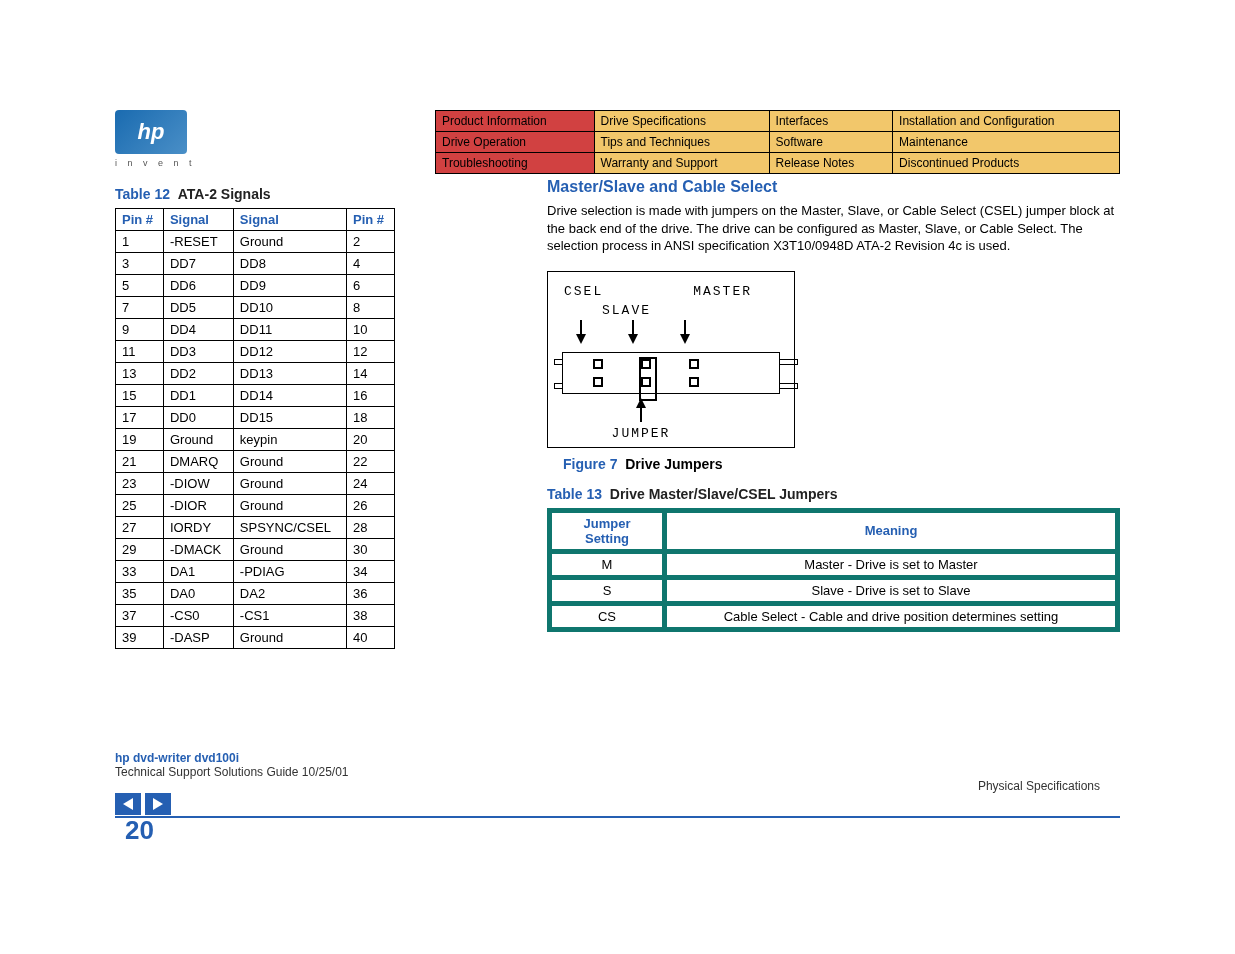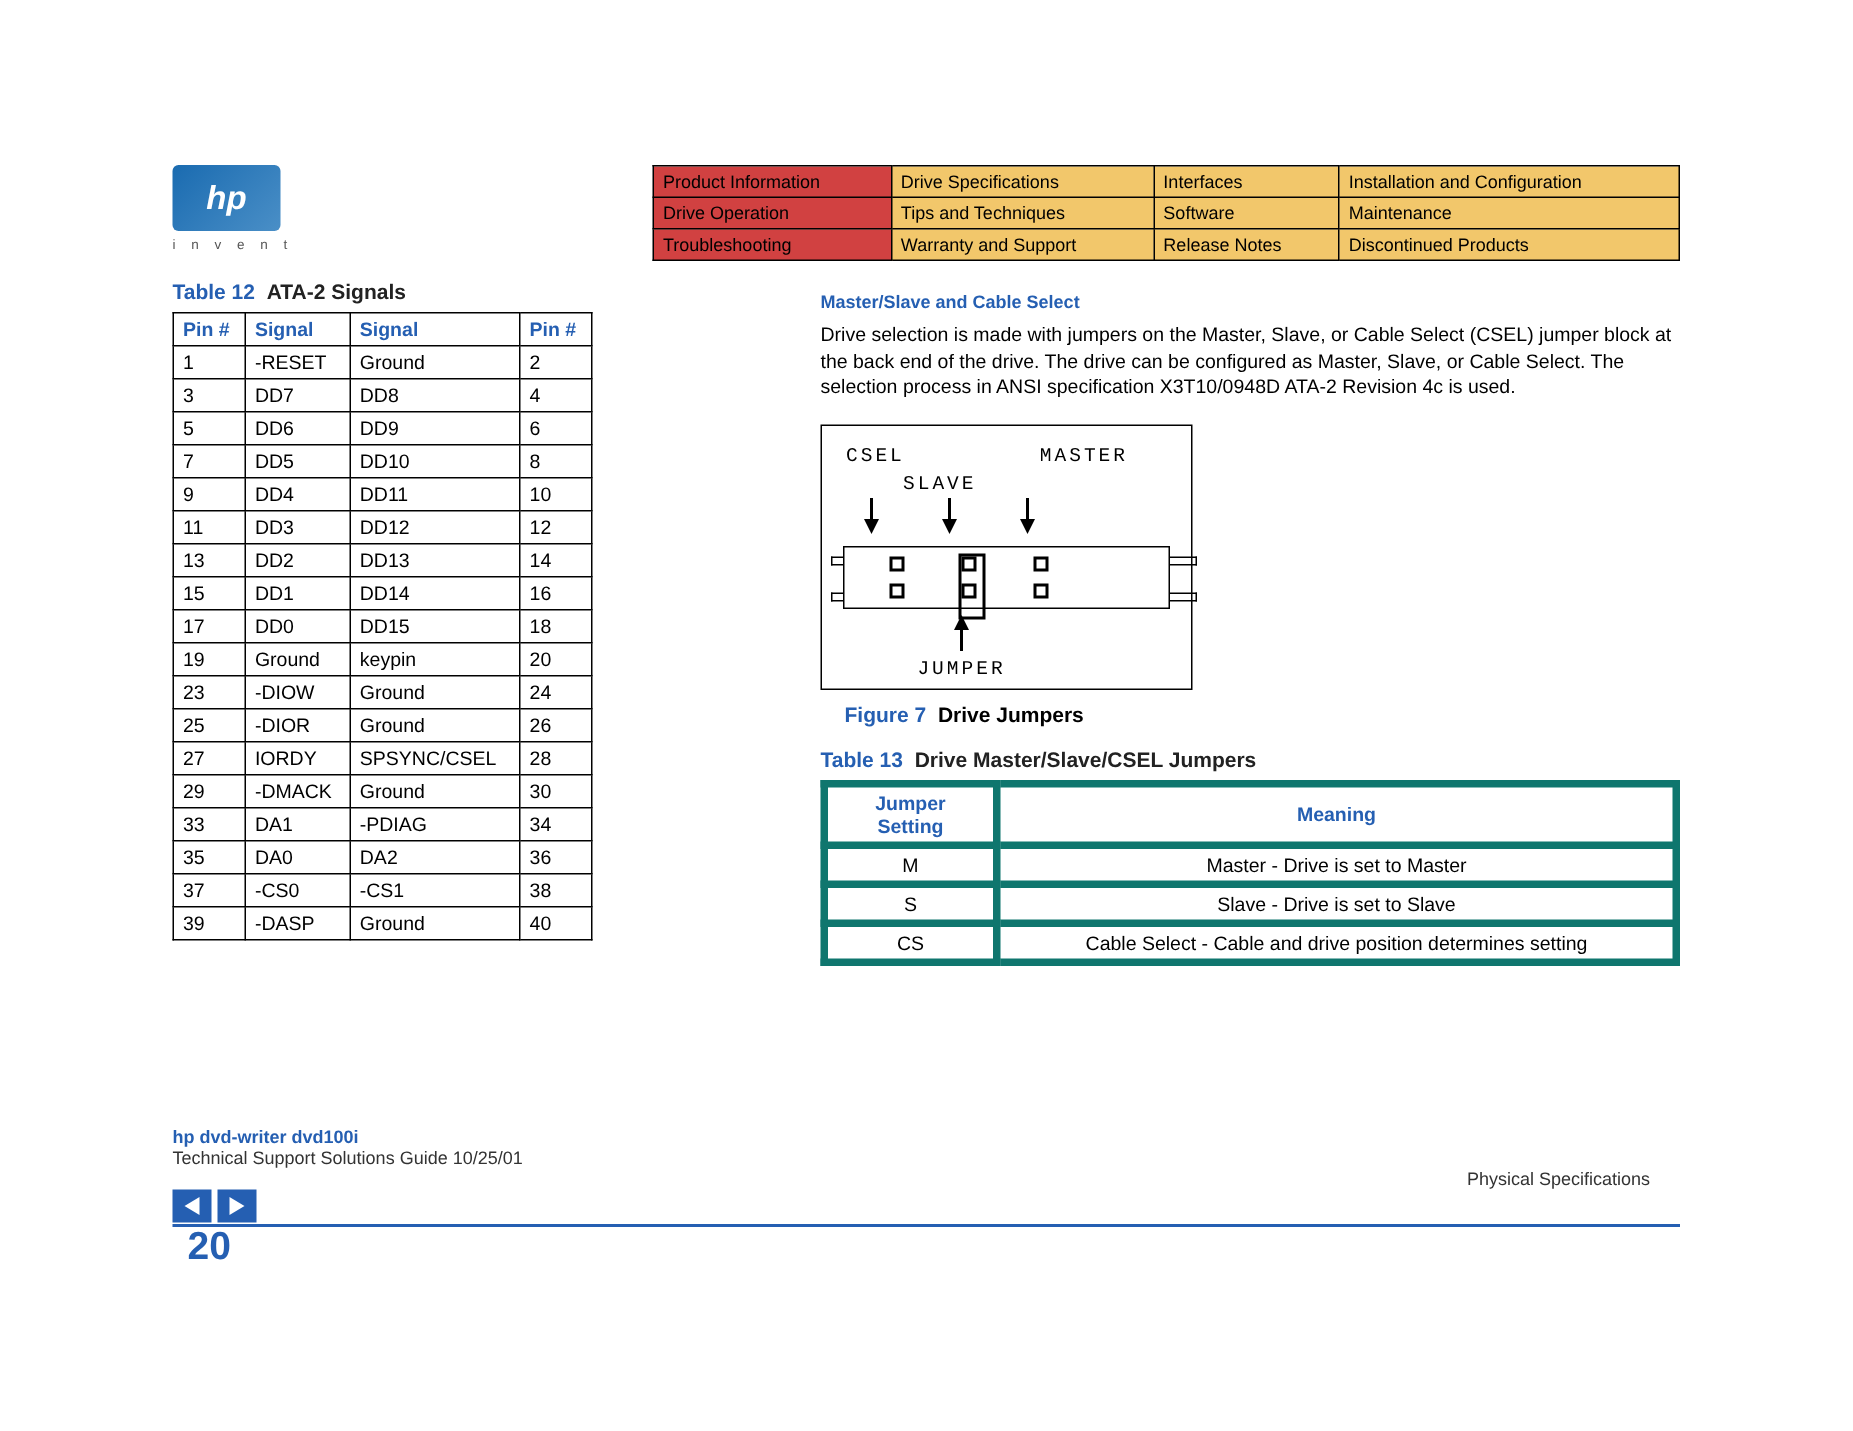--- a/index.html
+++ b/index.html
@@ -9,24 +9,24 @@
   .right-col { flex: 1; }
   .hp-logo { margin-bottom: 18px; }
   .hp-logo-box { width: 72px; height: 44px; background: linear-gradient(135deg, #1a6bb0, #4a8fc7); border-radius: 4px; display: flex; align-items: center; justify-content: center; font-style: italic; font-weight: bold; color: #fff; font-size: 22px; }
   .invent { font-size: 9px; letter-spacing: 4px; color: #555; margin-top: 4px; }
   .table-caption { font-size: 14px; margin-bottom: 6px; }
   .table-caption .label { color: #255fb2; font-weight: bold; }
   .table-caption .title { font-weight: bold; color: #222; }
   table.signals { border-collapse: collapse; width: 100%; font-size: 13px; }
   table.signals th, table.signals td { border: 1px solid #000; padding: 3px 6px; text-align: left; }
   table.signals th { color: #255fb2; font-weight: bold; background: #fff; }
-  .nav-table { border-collapse: collapse; width: 100%; font-size: 12px; margin-bottom: 20px; }
+  .nav-table { border-collapse: collapse; width: 100%; font-size: 12px; margin-bottom: 4px; }
   .nav-table td { border: 1px solid #000; padding: 3px 6px; background: #f2c76b; }
   .nav-table td.active { background: #d14141; color: #000; }
-  .heading { color: #255fb2; font-weight: bold; font-size: 12px; margin-bottom: 6px; }
+  .heading { color: #255fb2; font-weight: bold; font-size: 16px; margin-bottom: 6px; }
   .body-text { font-size: 13px; line-height: 1.35; margin-bottom: 16px; }
   .jumper-fig { border: 1px solid #000; padding: 12px 14px 6px 14px; width: 248px; font-family: "Courier New", monospace; font-size: 13px; letter-spacing: 2px; margin-bottom: 8px; }
   .jumper-labels { display: flex; align-items: flex-start; margin-bottom: 4px; }
   .jumper-labels .csel { margin-left: 2px; }
   .jumper-labels .master { margin-left: auto; margin-right: 28px; }
   .jumper-labels2 { display: flex; margin-bottom: 2px; }
   .jumper-labels2 .slave { margin-left: 40px; }
   .arrows-row { display: flex; margin-bottom: 8px; }
   .arrow-down { width: 0; height: 0; border-left: 5px solid transparent; border-right: 5px solid transparent; border-top: 10px solid #000; position: relative; }
   .arrow-stem { width: 2px; height: 14px; background: #000; margin: 0 auto; }
@@ -139,20 +139,26 @@
             <td>DD15</td>
             <td>18</td>
           </tr>
           <tr>
             <td>19</td>
             <td>Ground</td>
             <td>keypin</td>
             <td>20</td>
           </tr>
           <tr>
+            <td>21</td>
+            <td>DMARQ</td>
+            <td>Ground</td>
+            <td>22</td>
+          </tr>
+          <tr>
             <td>23</td>
             <td>-DIOW</td>
             <td>Ground</td>
             <td>24</td>
           </tr>
           <tr>
             <td>25</td>
             <td>-DIOR</td>
             <td>Ground</td>
             <td>26</td>

